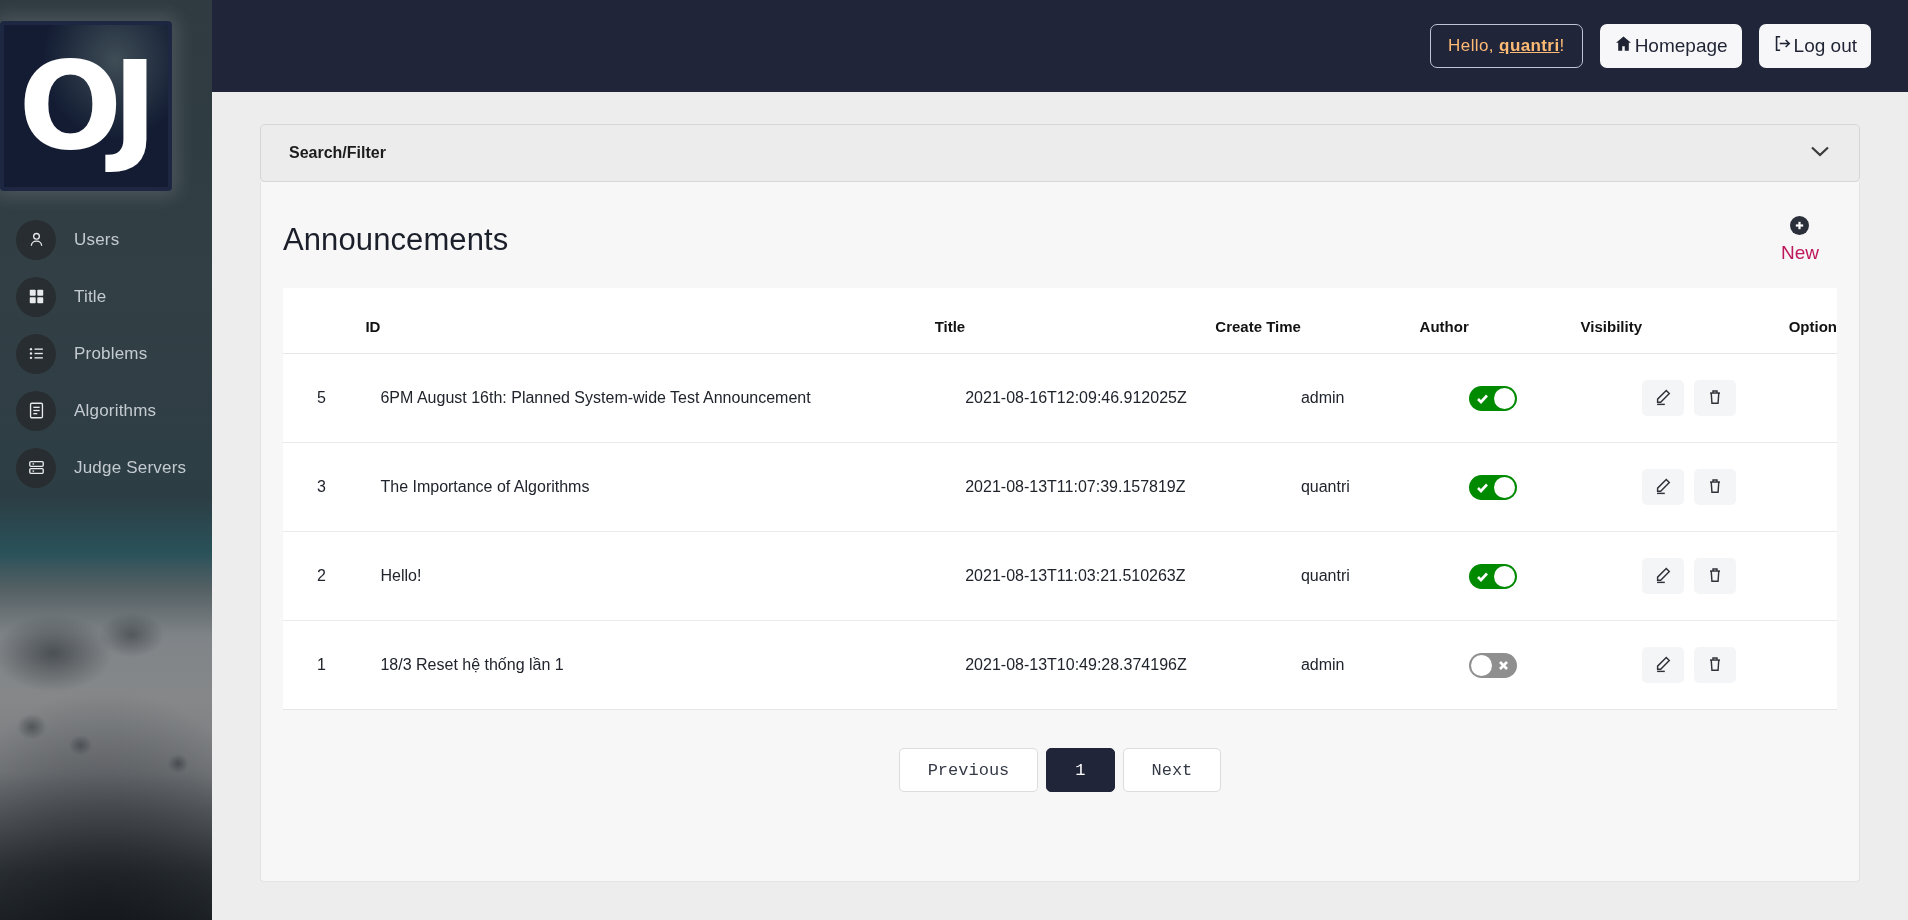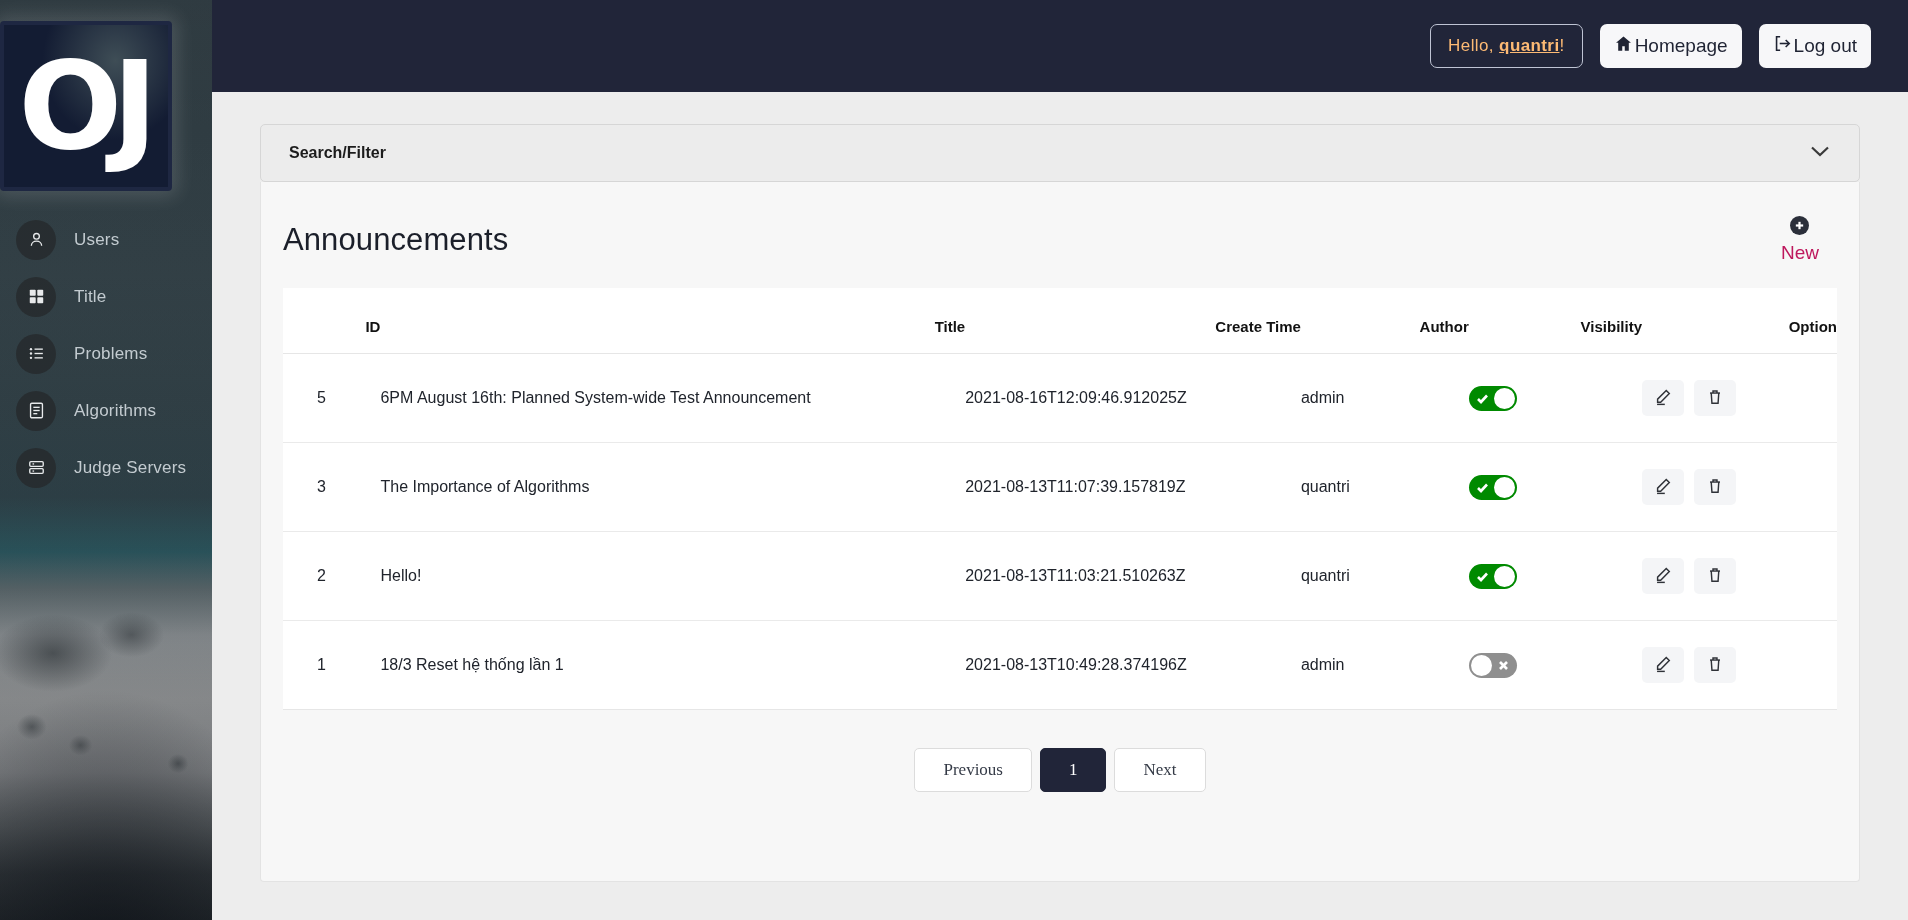--- a/index.html
+++ b/index.html
@@ -167,21 +167,21 @@
     border: none; display: flex; align-items: center; justify-content: center; cursor: pointer;
   }
   .icon-btn svg { width: 18px; height: 18px; stroke: #2f3238; stroke-width: 1.6; fill: none; }
 
   .pager { display: flex; justify-content: center; gap: 8px; margin-top: 38px; }
   .page-btn {
     min-width: 62px; height: 44px; padding: 0 28px;
     background: #ffffff; border: 1px solid #dcdcdc; border-radius: 5px;
     font-size: 17px; color: #343a46; cursor: pointer;
     display: flex; align-items: center; justify-content: center;
-    font-family: Liberation Serif, serif;
+    font-family: Liberation Mono, monospace;
   }
   .page-btn.active { background: #212539; border-color: #212539; color: #ffffff; min-width: 48px; }
 </style>
 </head>
 <body>
 
 <div id="app">
 
   <aside class="sidebar">
     <div class="sidebar-bg"></div>

